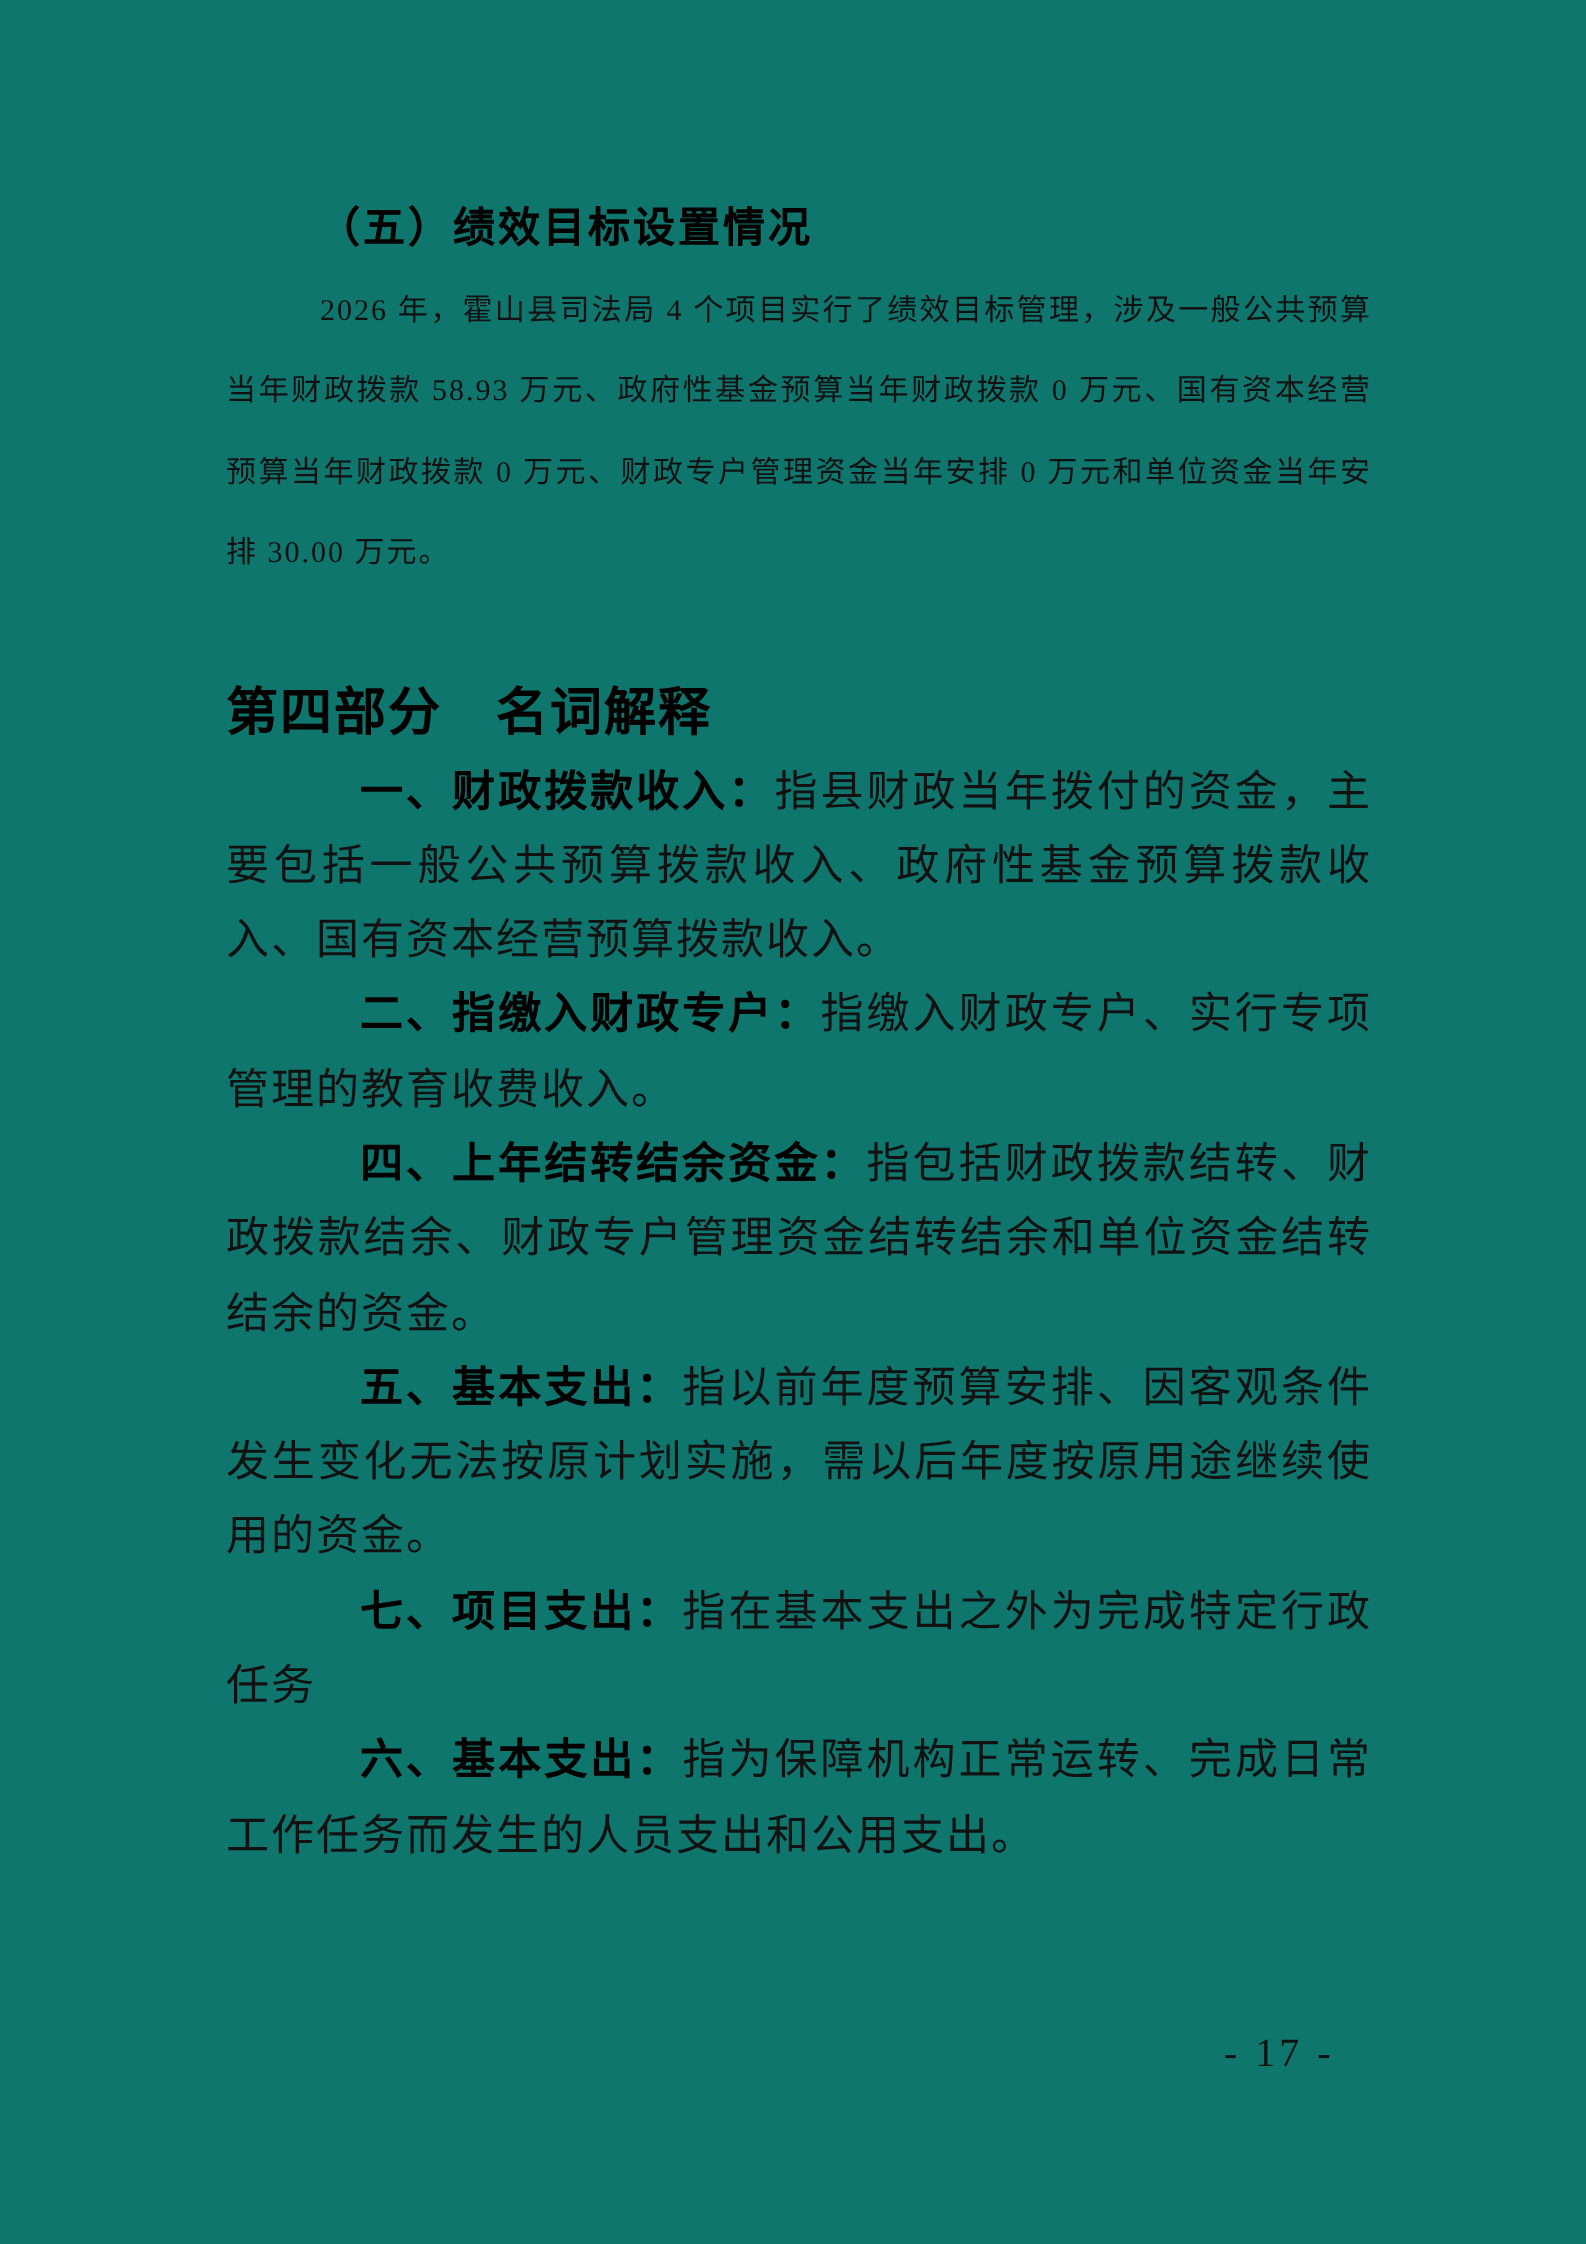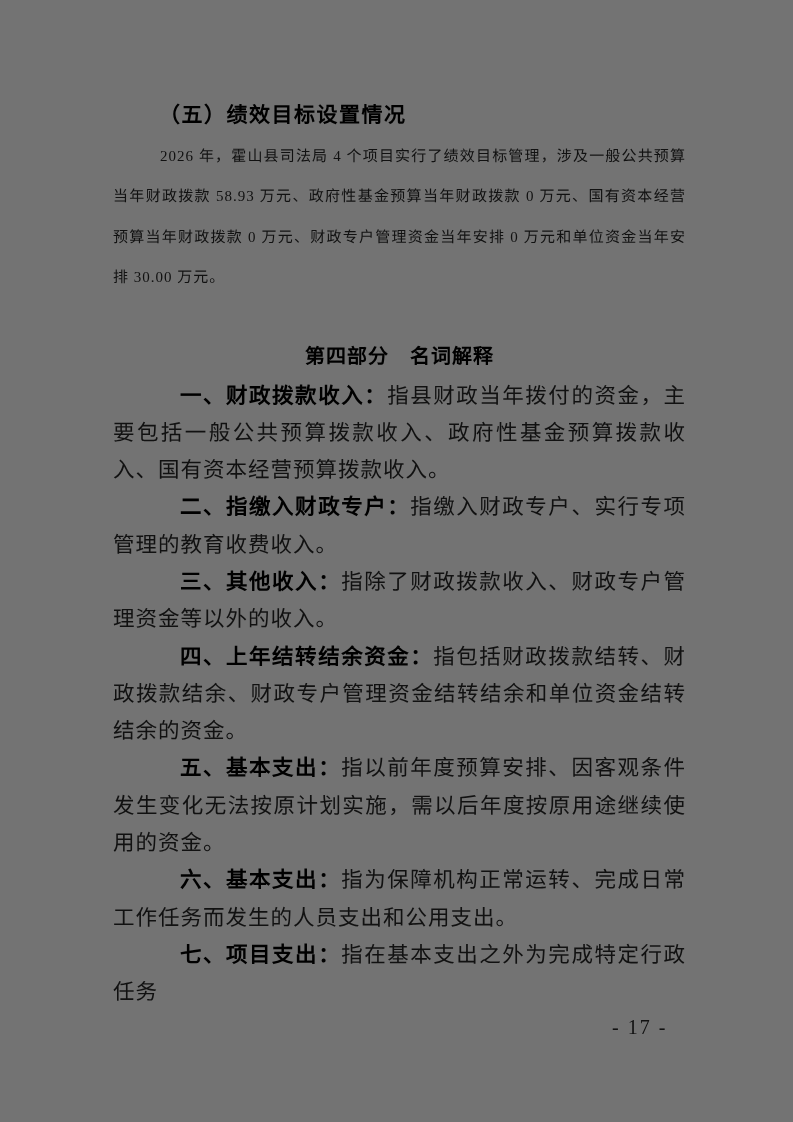--- a/index.html
+++ b/index.html
@@ -9,21 +9,21 @@
   }
   body {
     width: 793px;
     height: 1122px;
     overflow: hidden;
   }
   .page {
     position: relative;
     width: 793px;
     height: 1122px;
-    background: #737373;
+    background: #0f766e;
     color: #111111;
     font-family: "Liberation Serif", "DejaVu Serif", serif;
   }
   .content {
     position: absolute;
     left: 113px;
     top: 95px;
     width: 573px;
   }
   .sec5-heading {
@@ -42,23 +42,22 @@
     line-height: 40.5px;
     text-align: justify;
     text-justify: inter-character;
     text-indent: 47px;
     letter-spacing: 1px;
   }
   .part-title {
     margin: 38px 0 2px 0;
     font-family: "Liberation Sans", "DejaVu Sans", sans-serif;
     font-weight: 700;
-    font-size: 20px;
+    font-size: 26px;
     line-height: 40px;
-    text-align: center;
     letter-spacing: 1px;
     color: #000000;
   }
   .term-para {
     margin: 0;
     font-size: 21.5px;
     line-height: 37.3px;
     text-align: justify;
     text-justify: inter-character;
     text-indent: 47px;
@@ -89,26 +88,25 @@
     <h3 class="sec5-heading">（五）绩效目标设置情况</h3>
 
     <p class="sec5-para">2026 年，霍山县司法局 4 个项目实行了绩效目标管理，涉及一般公共预算当年财政拨款 58.93 万元、政府性基金预算当年财政拨款 0 万元、国有资本经营预算当年财政拨款 0 万元、财政专户管理资金当年安排 0 万元和单位资金当年安排 30.00 万元。</p>
 
     <h1 class="part-title">第四部分　名词解释</h1>
 
     <p class="term-para"><span class="term-label">一、财政拨款收入：</span><span>指县财政当年拨付的资金，主要包括一般公共预算拨款收入、政府性基金预算拨款收入、国有资本经营预算拨款收入。</span></p>
 
     <p class="term-para"><span class="term-label">二、指缴入财政专户：</span><span>指缴入财政专户、实行专项管理的教育收费收入。</span></p>
 
-    <p class="term-para"><span class="term-label">三、其他收入：</span><span>指除了财政拨款收入、财政专户管理资金等以外的收入。</span></p>
 
     <p class="term-para"><span class="term-label">四、上年结转结余资金：</span><span>指包括财政拨款结转、财政拨款结余、财政专户管理资金结转结余和单位资金结转结余的资金。</span></p>
 
     <p class="term-para"><span class="term-label">五、基本支出：</span><span>指以前年度预算安排、因客观条件发生变化无法按原计划实施，需以后年度按原用途继续使用的资金。</span></p>
 
+    <p class="term-para"><span class="term-label">七、项目支出：</span><span>指在基本支出之外为完成特定行政任务</span></p>
+
     <p class="term-para"><span class="term-label">六、基本支出：</span><span>指为保障机构正常运转、完成日常工作任务而发生的人员支出和公用支出。</span></p>
-
-    <p class="term-para"><span class="term-label">七、项目支出：</span><span>指在基本支出之外为完成特定行政任务</span></p>
 
   </div>
 
   <div class="page-number">- 17 -</div>
 </div>
 
 </body></html>

